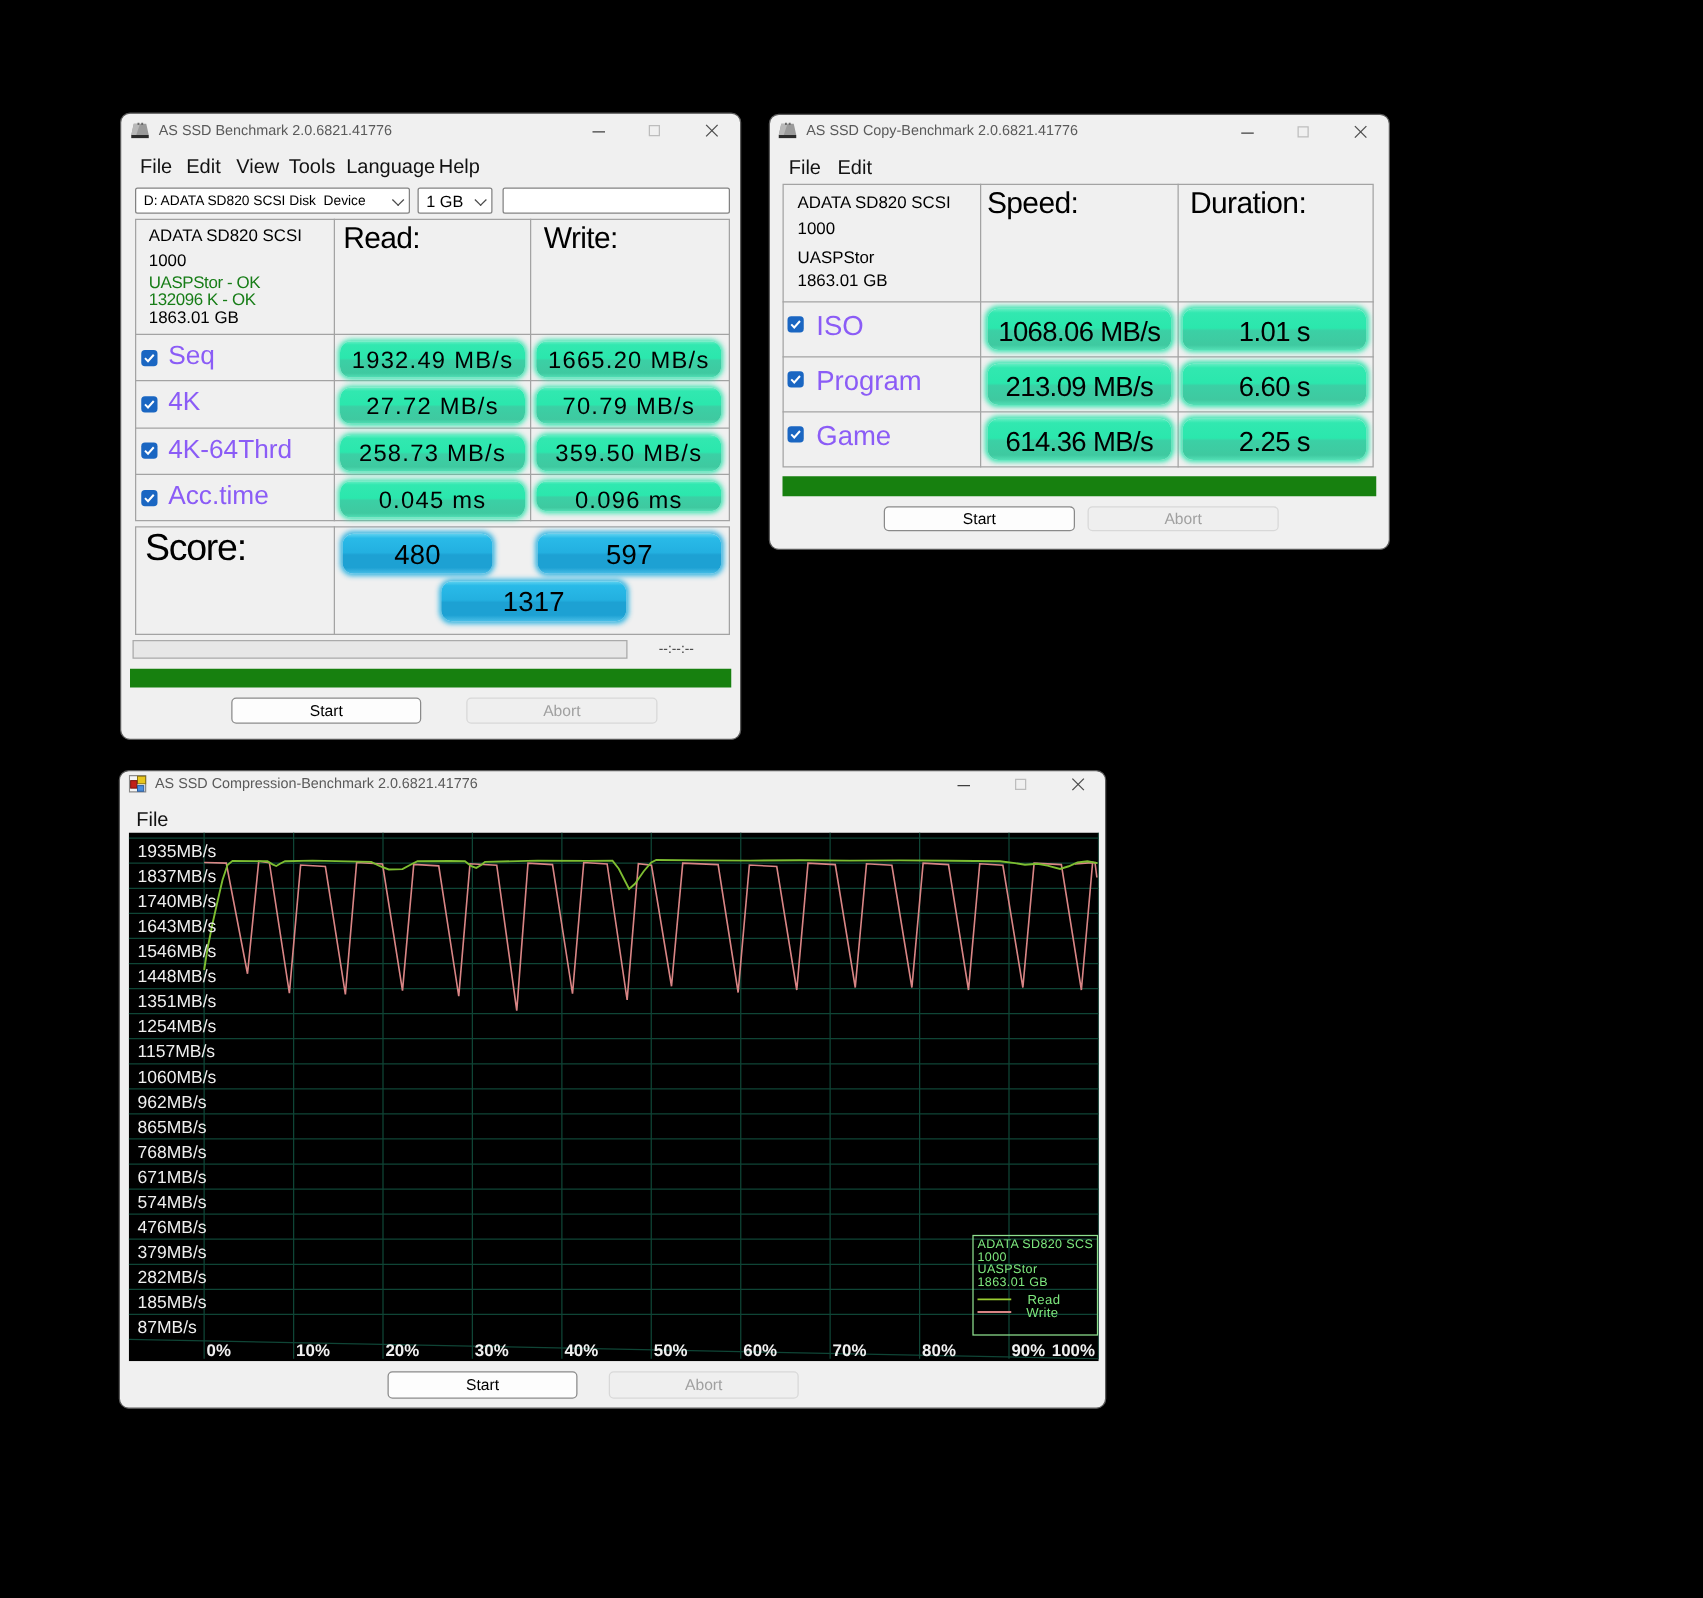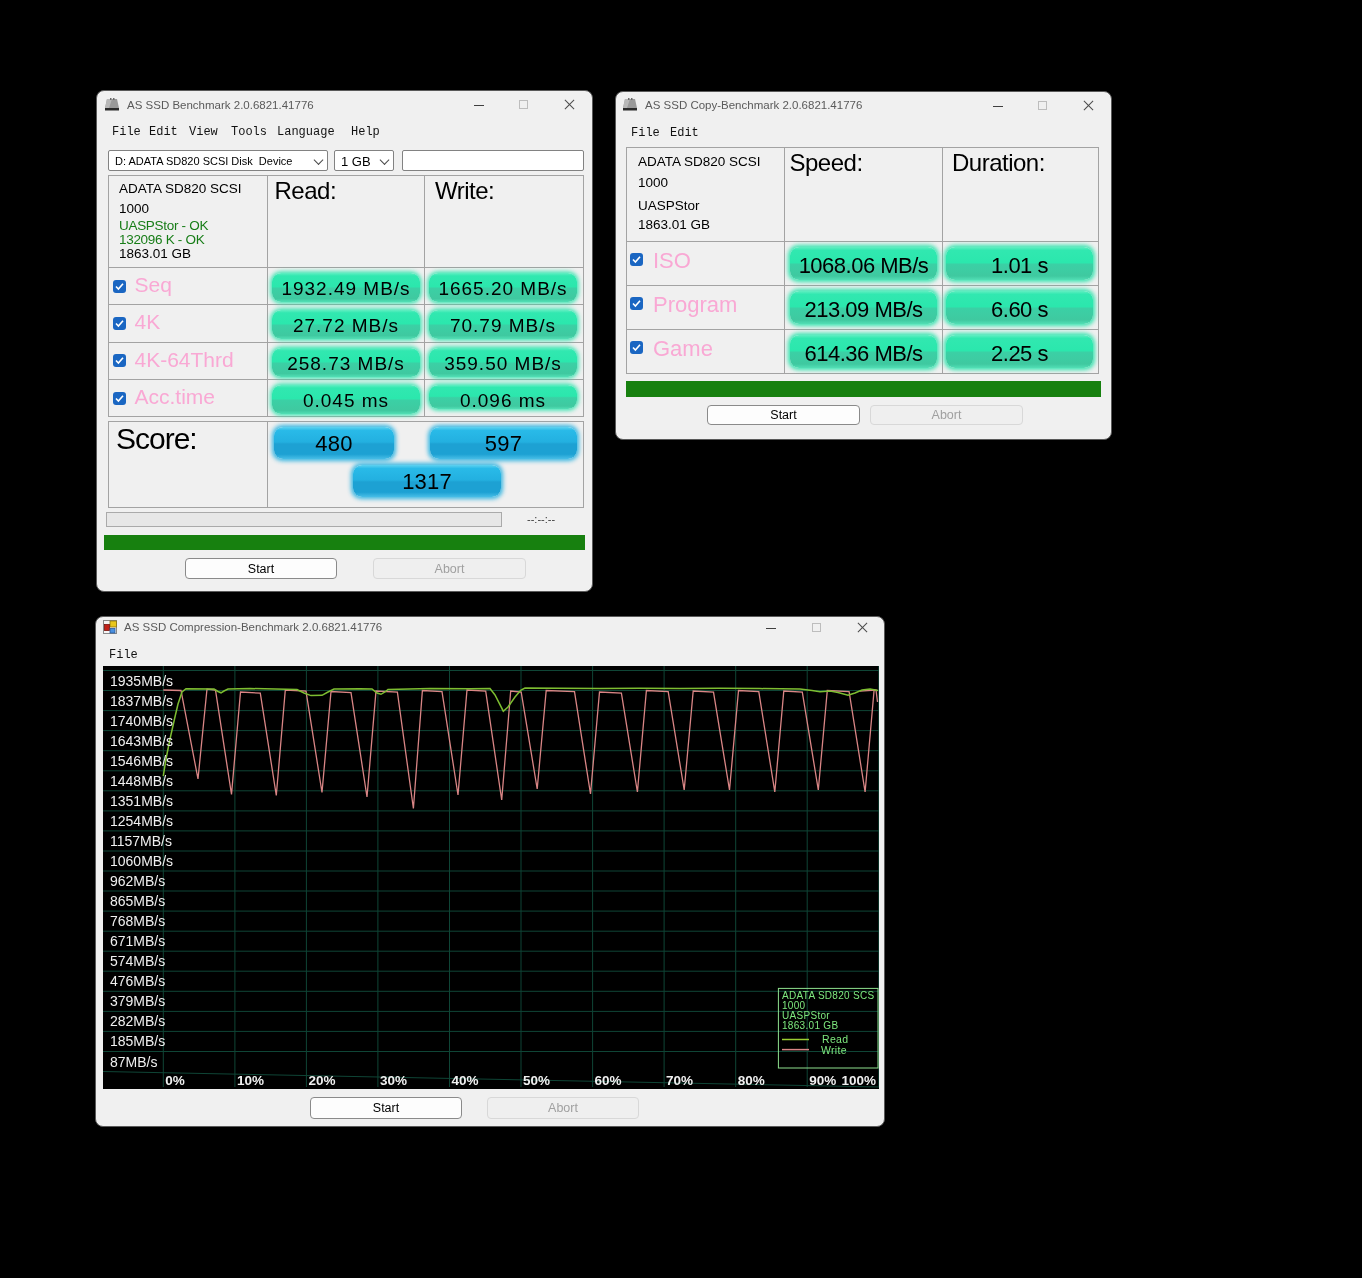--- a/index.html
+++ b/index.html
@@ -1,33 +1,33 @@
 <!DOCTYPE html>
 <html><head>
 <meta charset="utf-8">
 <style>
 * { margin:0; padding:0; box-sizing:border-box; }
 html,body { background:#000; }
 #canvas { position:relative; width:1362px; height:1278px; background:#000; overflow:hidden; font-family:"Liberation Sans", sans-serif; }
 .abs { position:absolute; }
 .win { position:absolute; background:#f0f0f0; border:1px solid #5a5a5a; border-radius:8px; }
 .ttext { position:absolute; font-size:11.5px; color:#5a5a5a; white-space:nowrap; }
-.menu { position:absolute; font-size:12px; color:#121212; white-space:nowrap;font-family:Liberation Mono, monospace; }
+.menu { position:absolute; font-size:16px; color:#121212; white-space:nowrap; }
 .combo { position:absolute; background:#fff; border:1px solid #828282; border-radius:2px; font-size:12px; color:#000; }
 .combo .cv { position:absolute; left:6px; top:50%; transform:translateY(-50%); white-space:nowrap; }
 .chev { position:absolute; right:5px; top:50%; transform:translateY(-65%) rotate(45deg); width:7px; height:7px; border-right:1.5px solid #4a4a4a; border-bottom:1.5px solid #4a4a4a; }
 .tline { position:absolute; background:#a3a3a3; }
 .cell-txt { position:absolute; white-space:nowrap; color:#000; }
 .green-txt { color:#177d17; }
 .pill { position:absolute; border-radius:9px; text-align:center; color:#000; }
 .pill-g { background:linear-gradient(180deg,#62eec2 0%,#31e8b0 10%,#2be7ad 47%,#3bd0a5 53%,#3fc9a0 88%,#52dfb5 100%); box-shadow:0 0 4px 1.5px rgba(43,228,172,0.95); }
 .pill-b { background:linear-gradient(180deg,#5fd2f0 0%,#29bae8 11%,#23b0e0 47%,#1da1d3 53%,#1da1d3 85%,#48bee7 100%); box-shadow:0 0 4px 1.5px rgba(36,176,224,0.9); }
 .cb { position:absolute; width:13px; height:13px; background:#1a66c2; border-radius:3px; }
 .cb svg { position:absolute; left:1px; top:1px; }
-.rlabel { position:absolute; white-space:nowrap; color:#f9a8d4; }
+.rlabel { position:absolute; white-space:nowrap; color:#8b5cf6; }
 .btn { position:absolute; background:#fdfdfd; border:1px solid #8a8a8a; border-radius:4px; font-size:12.5px; color:#000; text-align:center; }
 .btn-d { position:absolute; background:#efefef; border:1px solid #d8d8d8; border-radius:4px; font-size:12.5px; color:#a0a0a0; text-align:center; }
 .btn span, .btn-d span { position:absolute; left:0; right:0; top:50%; transform:translateY(-50%); }
 .gbar { position:absolute; background:#17800f; }
 .capmin { position:absolute; width:10px; height:1px; background:#3f3f3f; }
 .capmax { position:absolute; width:9px; height:9px; border:1px solid #bdbdbd; }
 .capx { position:absolute; width:11px; height:11px; }
 .capx:before, .capx:after { content:""; position:absolute; left:-1px; top:5px; width:13px; height:1px; background:#4a4a4a; }
 .capx:before { transform:rotate(45deg); }
 .capx:after { transform:rotate(-45deg); }

